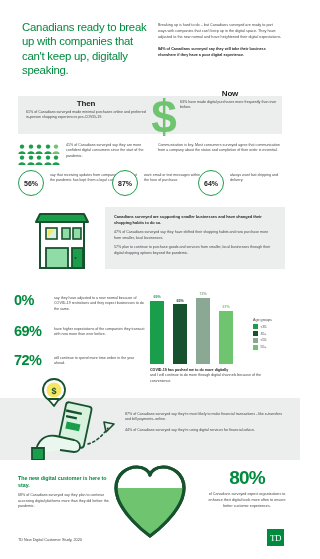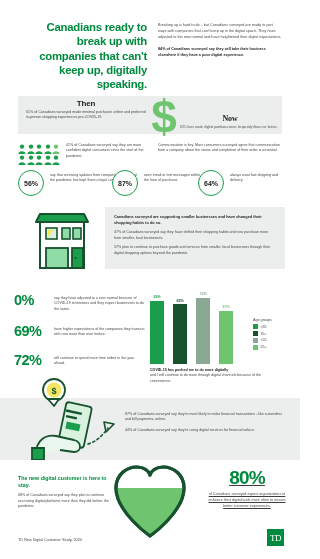--- a/index.html
+++ b/index.html
@@ -31,24 +31,23 @@
 
   
   .hero {
     position: absolute;
     left: 22px; top: 20px;
     width: 125px;
   }
   .hero-title {
     font-size: 11.4px;
     line-height: 1.26;
-    font-weight: bold;
+    font-weight: normal;
     color: #008a3e;
     letter-spacing: -0.25px;
-    text-align: right;
   }
   .hero-right {
     position: absolute;
     left: 158px; top: 22px;
     width: 124px;
   }
   .hero-lede {
     font-size: 3.75px;
     line-height: 1.62;
     color: #46494c;
@@ -62,21 +61,21 @@
   }
 
   
   .band {
     position: absolute;
     left: 18px; top: 96px;
     width: 264px; height: 38px;
     background: #eceded;
   }
   .band-then { position: absolute; left: 26px; top: 99px; width: 120px; }
-  .band-now  { position: absolute; left: 180px; top: 114px; width: 100px; font-family: Liberation Serif, serif; }
+  .band-now  { position: absolute; left: 180px; top: 89px; width: 100px; }
   .band-head {
     font-size: 8px;
     font-weight: bold;
     color: #222;
     letter-spacing: -0.2px;
     margin-bottom: 2px;
     text-align: center;
   }
   .dollar-wrap {
     position: absolute;
@@ -244,21 +243,20 @@
   .heart-wrap {
     position: absolute;
     left: 110px; top: 462px;
     width: 80px; height: 78px;
   }
   .close-right {
     position: absolute;
     left: 205px; top: 468px;
     width: 84px;
     text-align: center;
-    text-decoration: underline;
   }
   .close-right .big {
     font-size: 19px;
     font-weight: bold;
     color: #008a3e;
     letter-spacing: -0.8px;
     line-height: 1;
     margin-bottom: 5px;
   }
   .close-right .sub {

